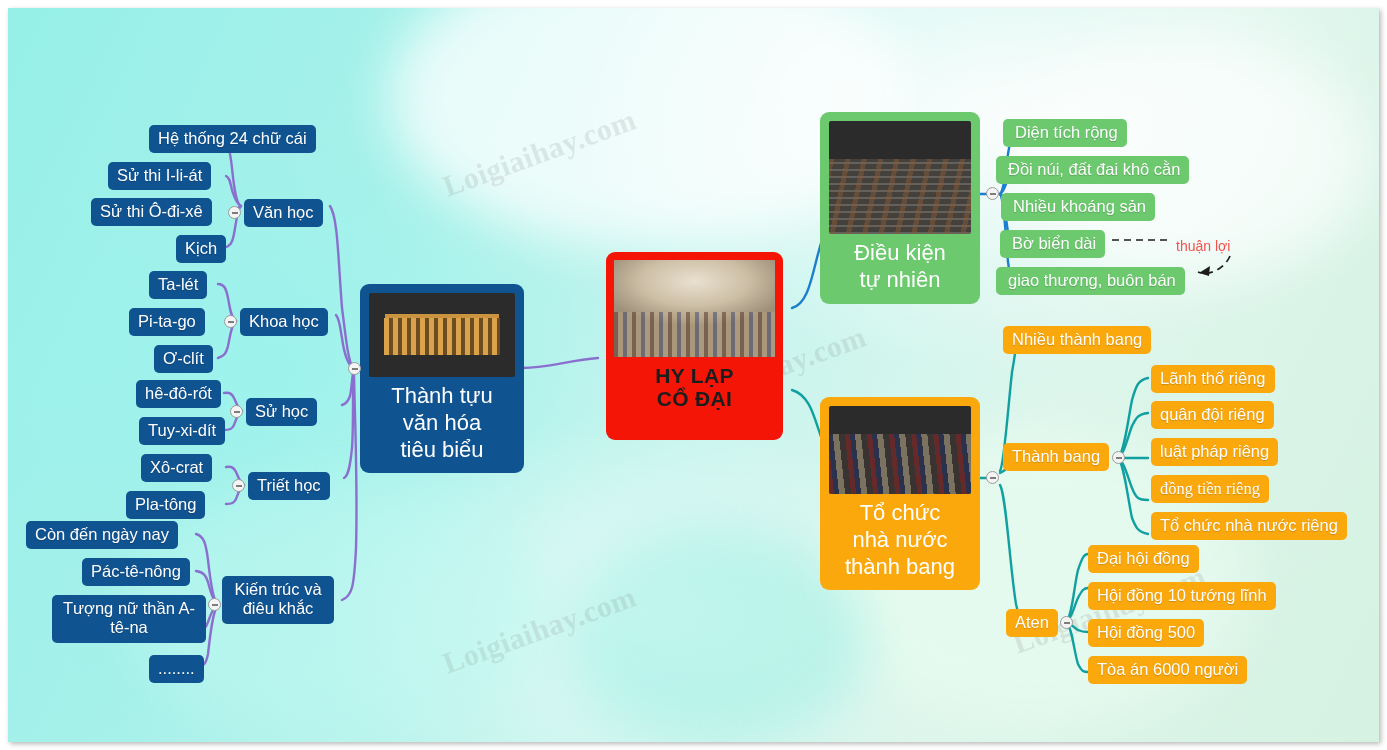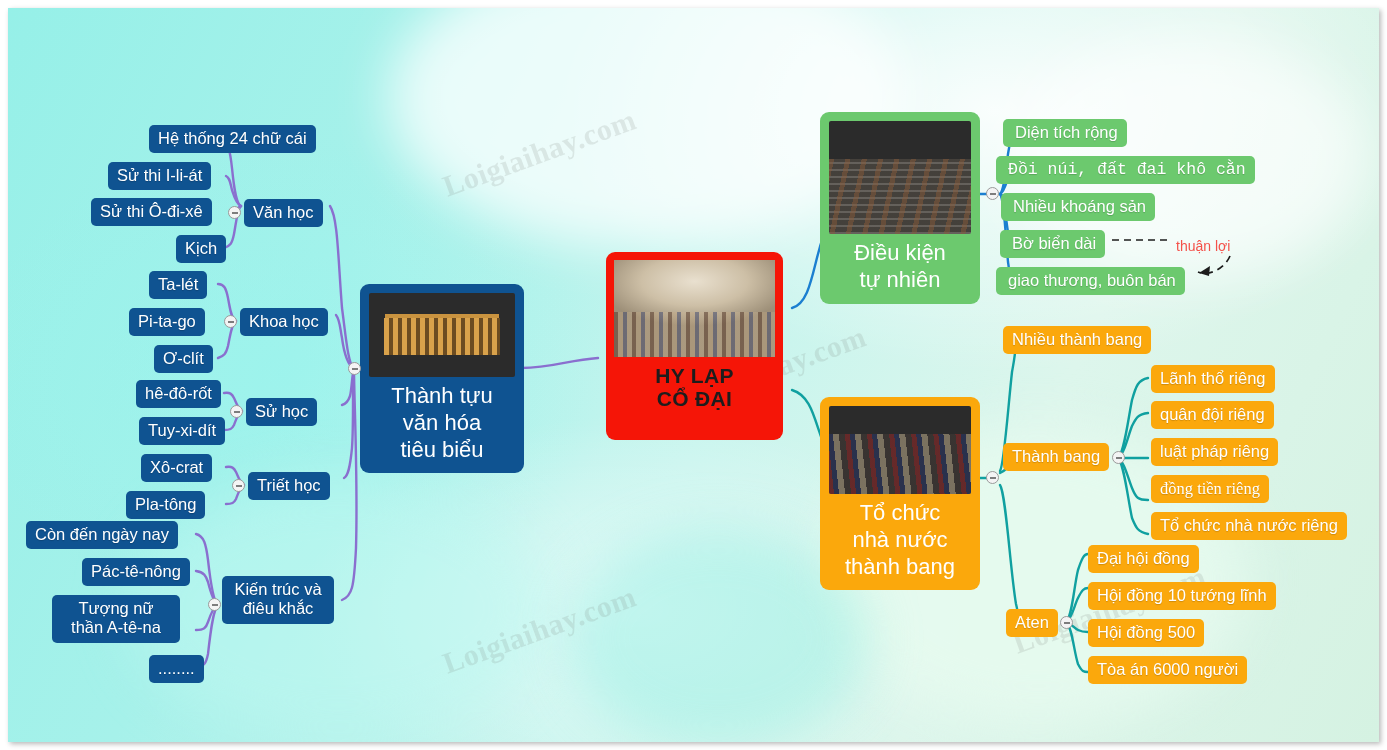--- a/index.html
+++ b/index.html
@@ -337,34 +337,34 @@
     <div class="node blue" style="left:133px; top:446px;">Xô-crat</div>
     <div class="node blue" style="left:118px; top:483px;">Pla-tông</div>
 
     <div class="node blue multi" style="left:214px; top:568px; width:112px; text-align:center;">
       <div>Kiến trúc và</div>
       <div>điêu khắc</div>
     </div>
     <div class="handle" style="left:200px; top:590px;"></div>
     <div class="node blue" style="left:18px; top:513px;">Còn đến ngày nay</div>
     <div class="node blue" style="left:74px; top:550px;">Pác-tê-nông</div>
-    <div class="node blue multi" style="left:44px; top:587px; width:128px;">
+    <div class="node blue multi" style="left:44px; top:587px; width:154px;">
       <span>Tượng nữ thần A-tê-na</span>
     </div>
     <div class="node blue" style="left:141px; top:647px;">........</div>
 
     <div class="pic-node green" style="left:812px; top:104px; width:160px;">
       <div class="thumb art-sea" style="height:113px;"></div>
       <span class="cap">Điều kiện</span>
       <span class="cap">tự nhiên</span>
     </div>
     <div class="handle" style="left:978px; top:179px;"></div>
 
     <div class="node green" style="left:995px; top:111px;">Diện tích rộng</div>
-    <div class="node green" style="left:988px; top:148px;font-family:Liberation Mono, monospace;">Đồi núi, đất đai khô cằn</div>
+    <div class="node green" style="left:988px; top:148px;">Đồi núi, đất đai khô cằn</div>
     <div class="node green" style="left:993px; top:185px;">Nhiều khoáng sản</div>
     <div class="node green" style="left:992px; top:222px;">Bờ biển dài</div>
     <div class="node green" style="left:988px; top:259px;">giao thương, buôn bán</div>
 
     <div id="thuanloi">thuận lợi</div>
 
     <div class="pic-node orange" style="left:812px; top:389px; width:160px;">
       <div class="thumb art-assembly" style="height:88px;"></div>
       <span class="cap">Tổ chức</span>
       <span class="cap">nhà nước</span>

